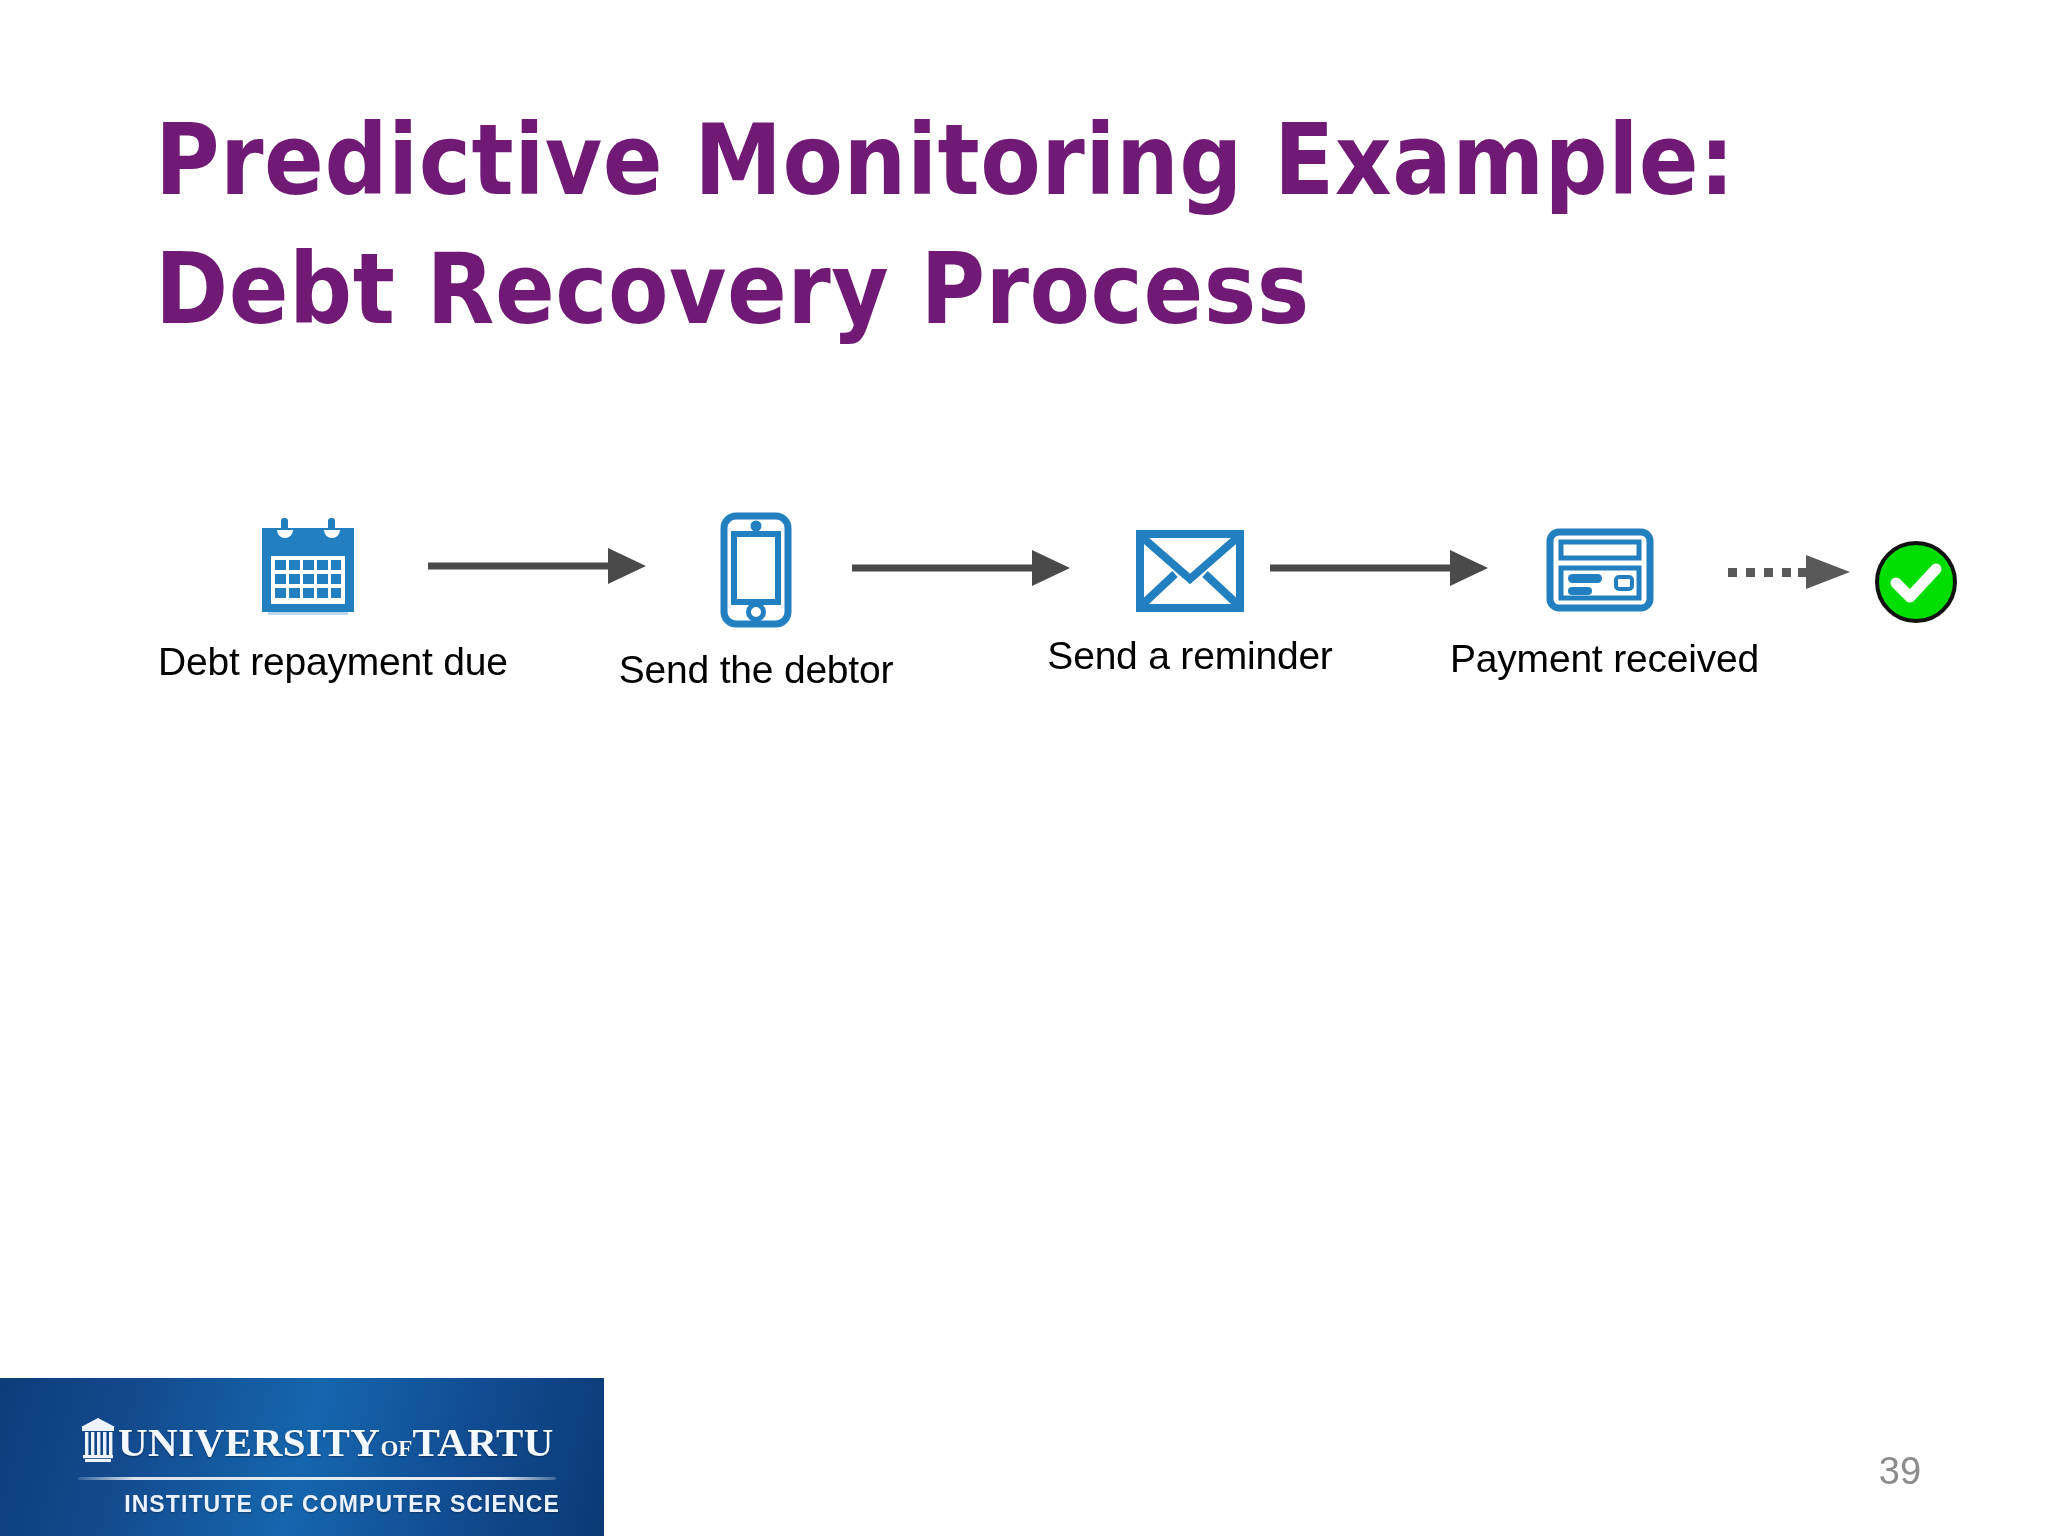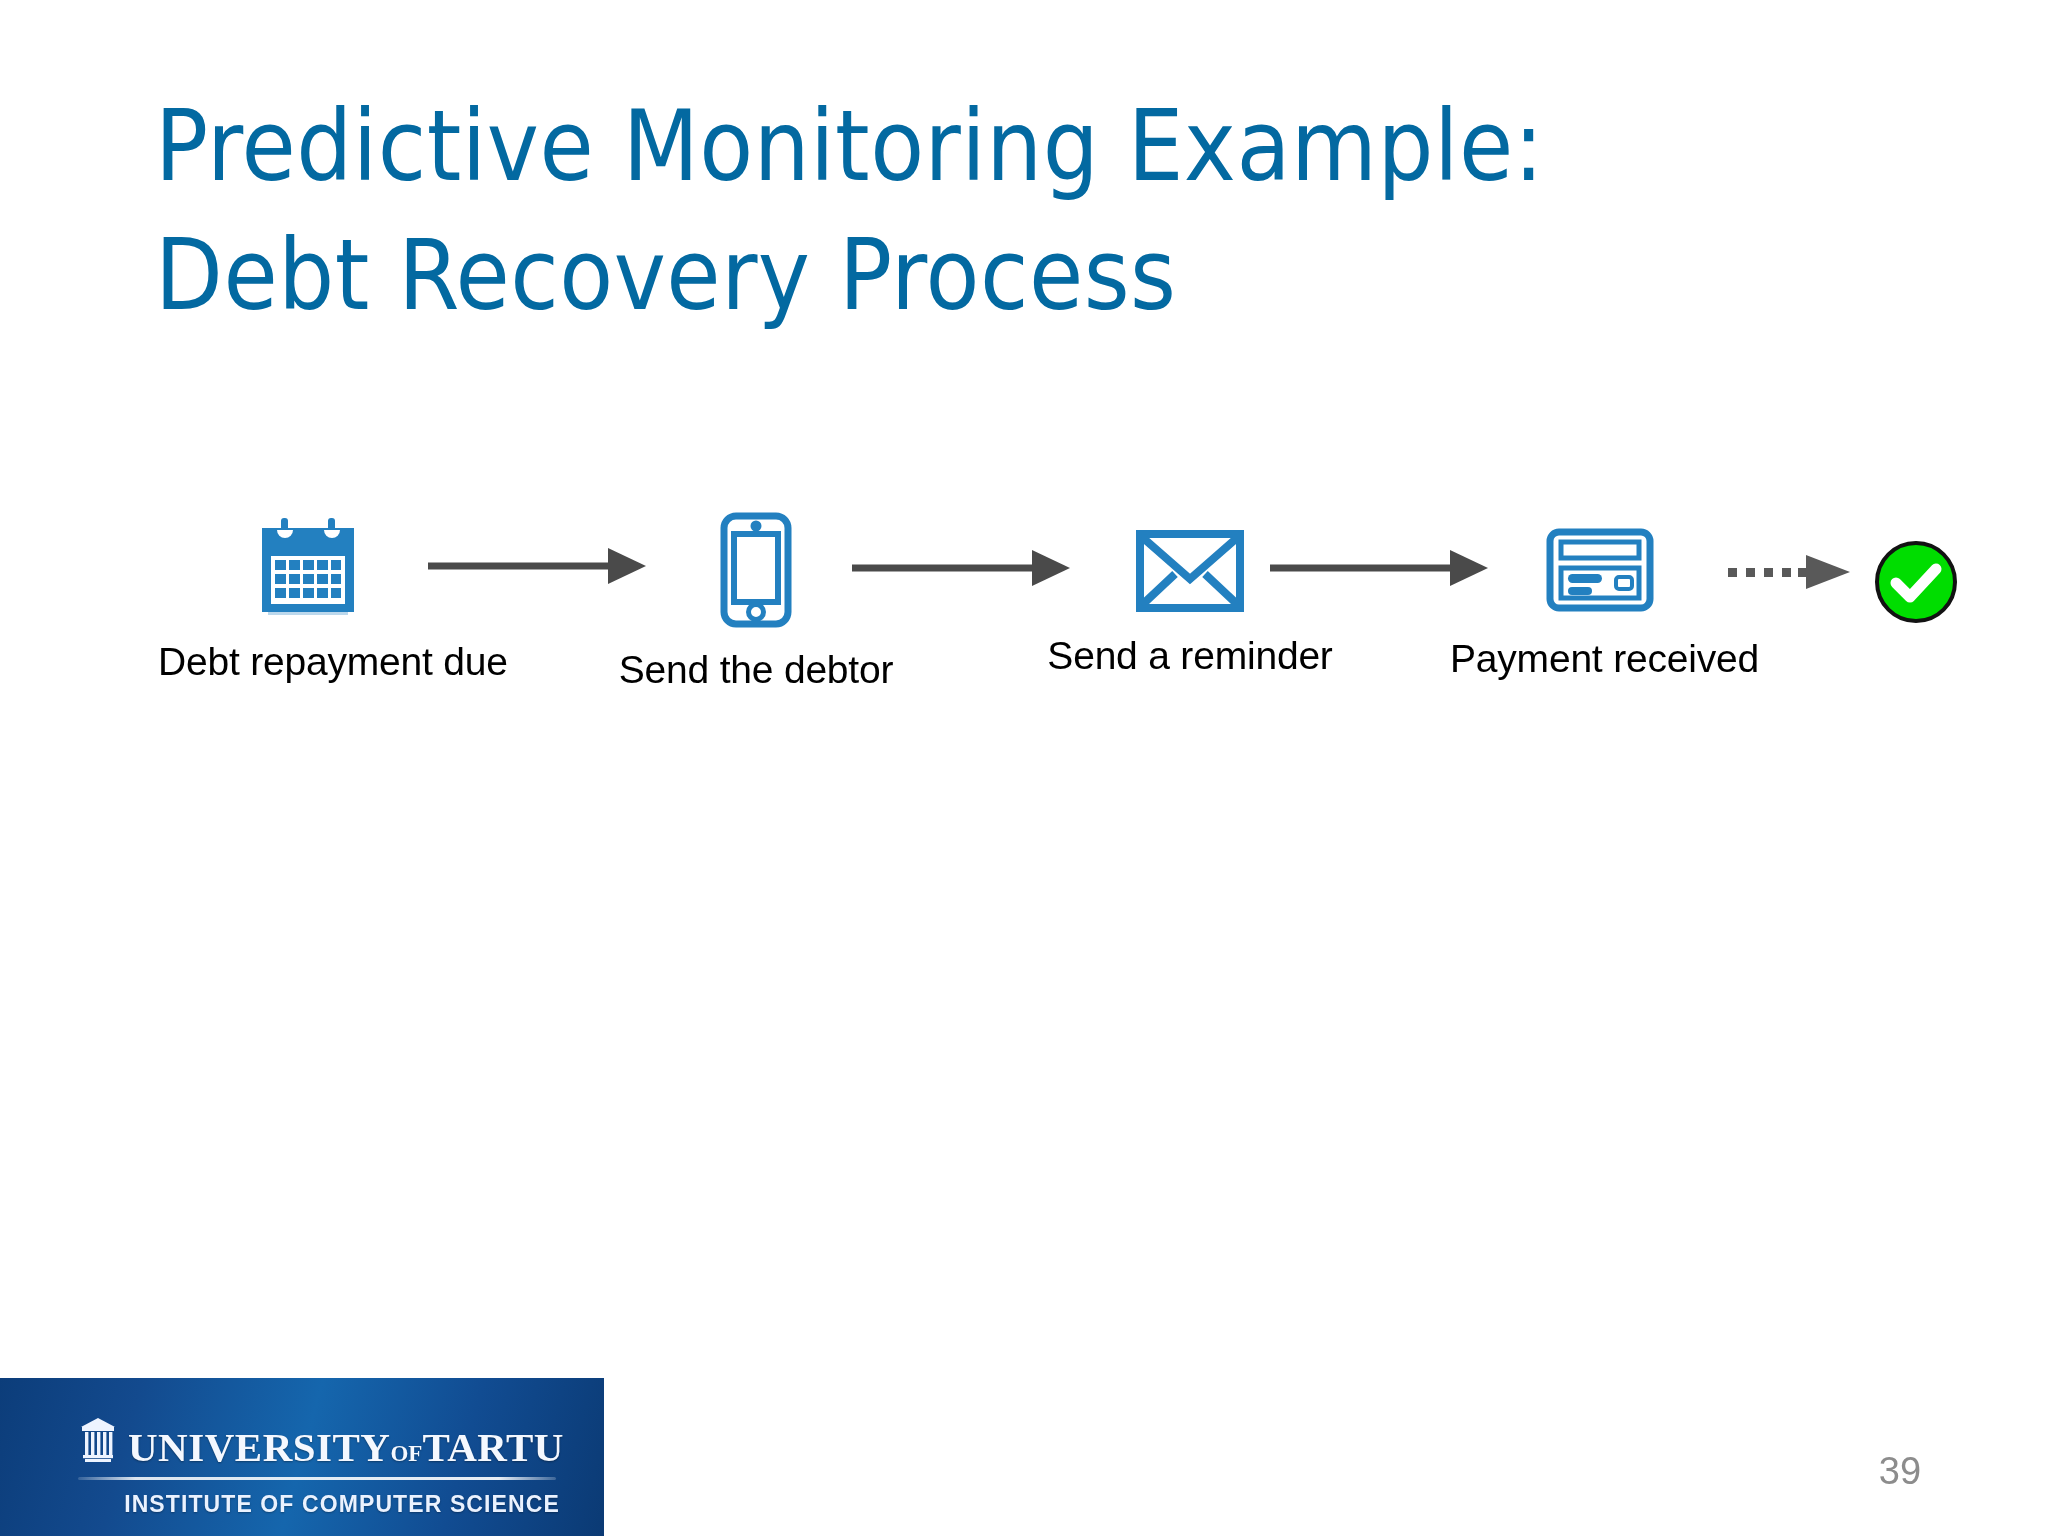--- a/index.html
+++ b/index.html
@@ -16,28 +16,28 @@
     width: 2048px;
     height: 1536px;
     background: #ffffff;
     overflow: hidden;
   }
 
   
   #slide-title {
     position: absolute;
     left: 155px;
-    top: 82px;
+    top: 96px;
     width: 1700px;
     font-family: "DejaVu Sans Condensed", "Liberation Sans Narrow", "Liberation Sans", sans-serif;
-    font-weight: 400;
+    font-weight: 700;
     font-size: 98px;
     line-height: 1.32;
     letter-spacing: 0.5px;
-    color: #0369a1;
+    color: #701a75;
     white-space: pre-line;
   }
 
   
   #flow {
     position: absolute;
     left: 0;
     top: 500px;
     width: 1876px;
     height: 240px;
@@ -119,22 +119,21 @@
     overflow: hidden;
   }
   #logo-inner {
     position: absolute;
     left: 78px;
     top: 38px;
     width: 500px;
   }
   #logo-row {
     display: flex;
-    align-items: flex-end;
-    gap: 10px;
+    align-items: center;
   }
   #logo-wordmark {
     font-family: "Liberation Serif", serif;
     font-weight: 700;
     font-size: 41px;
     color: #f4f8ff;
     letter-spacing: 0.5px;
     line-height: 1;
     white-space: nowrap;
     text-shadow: 0 1px 2px rgba(0,0,0,0.35);

